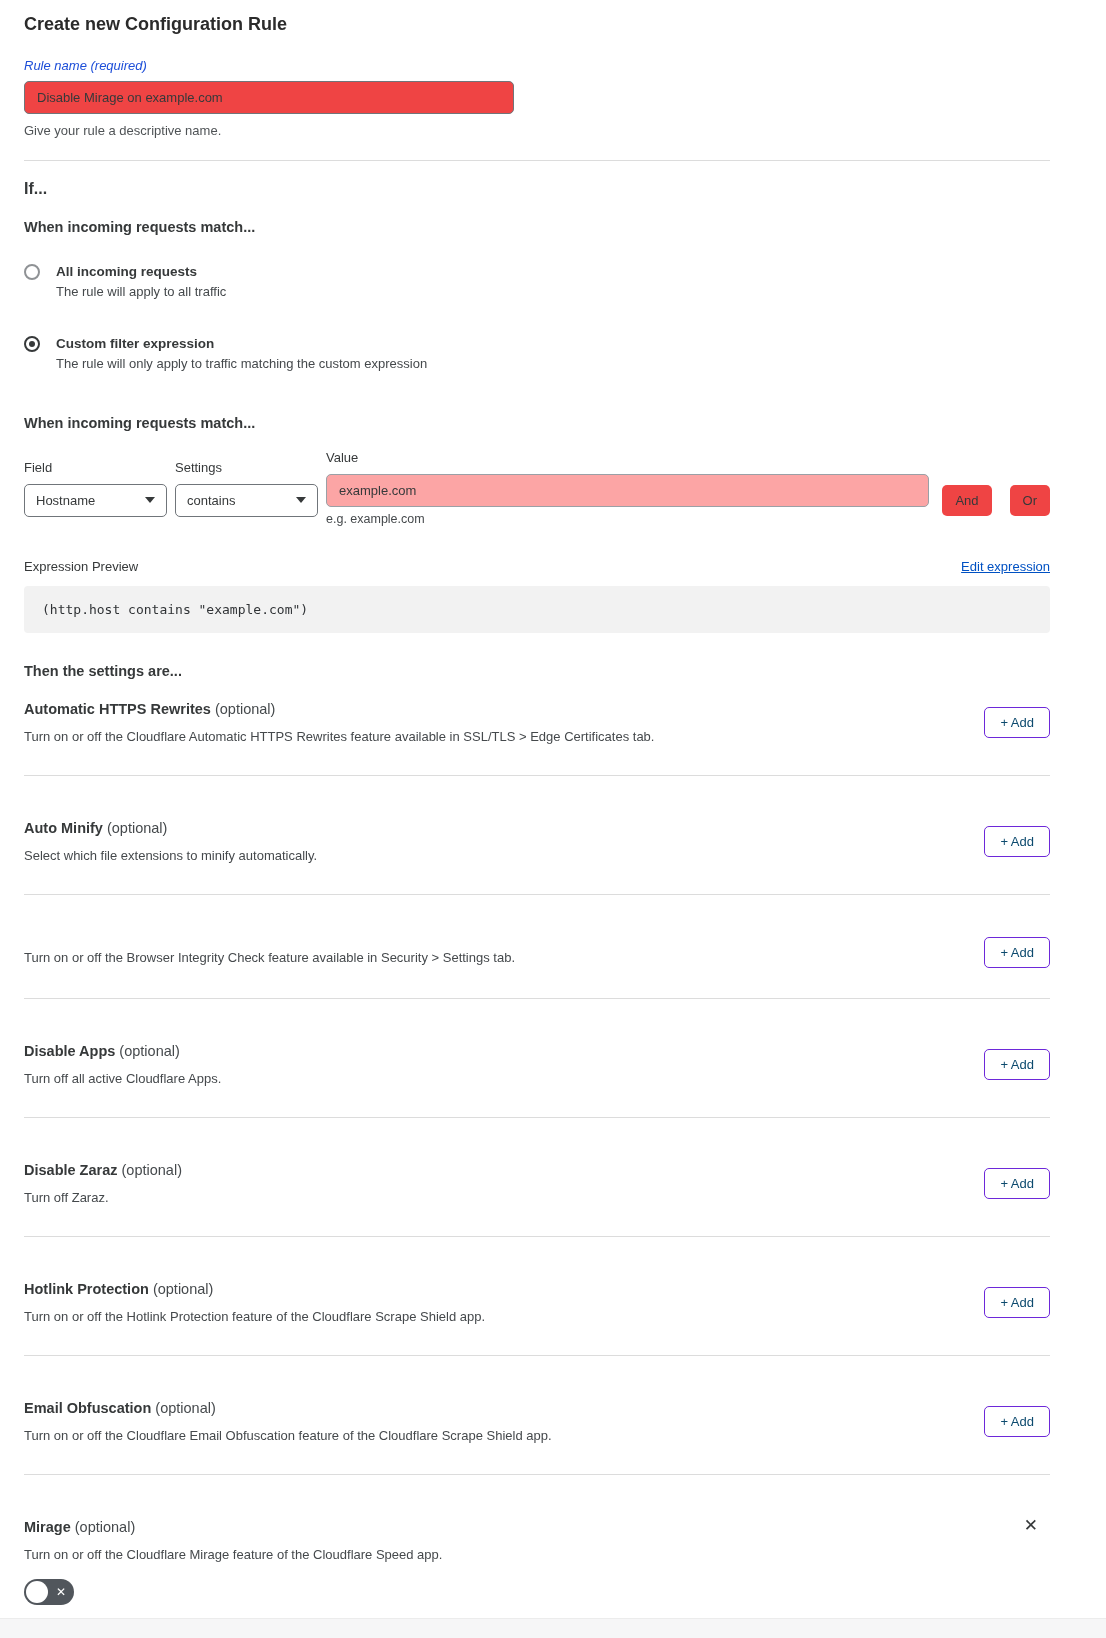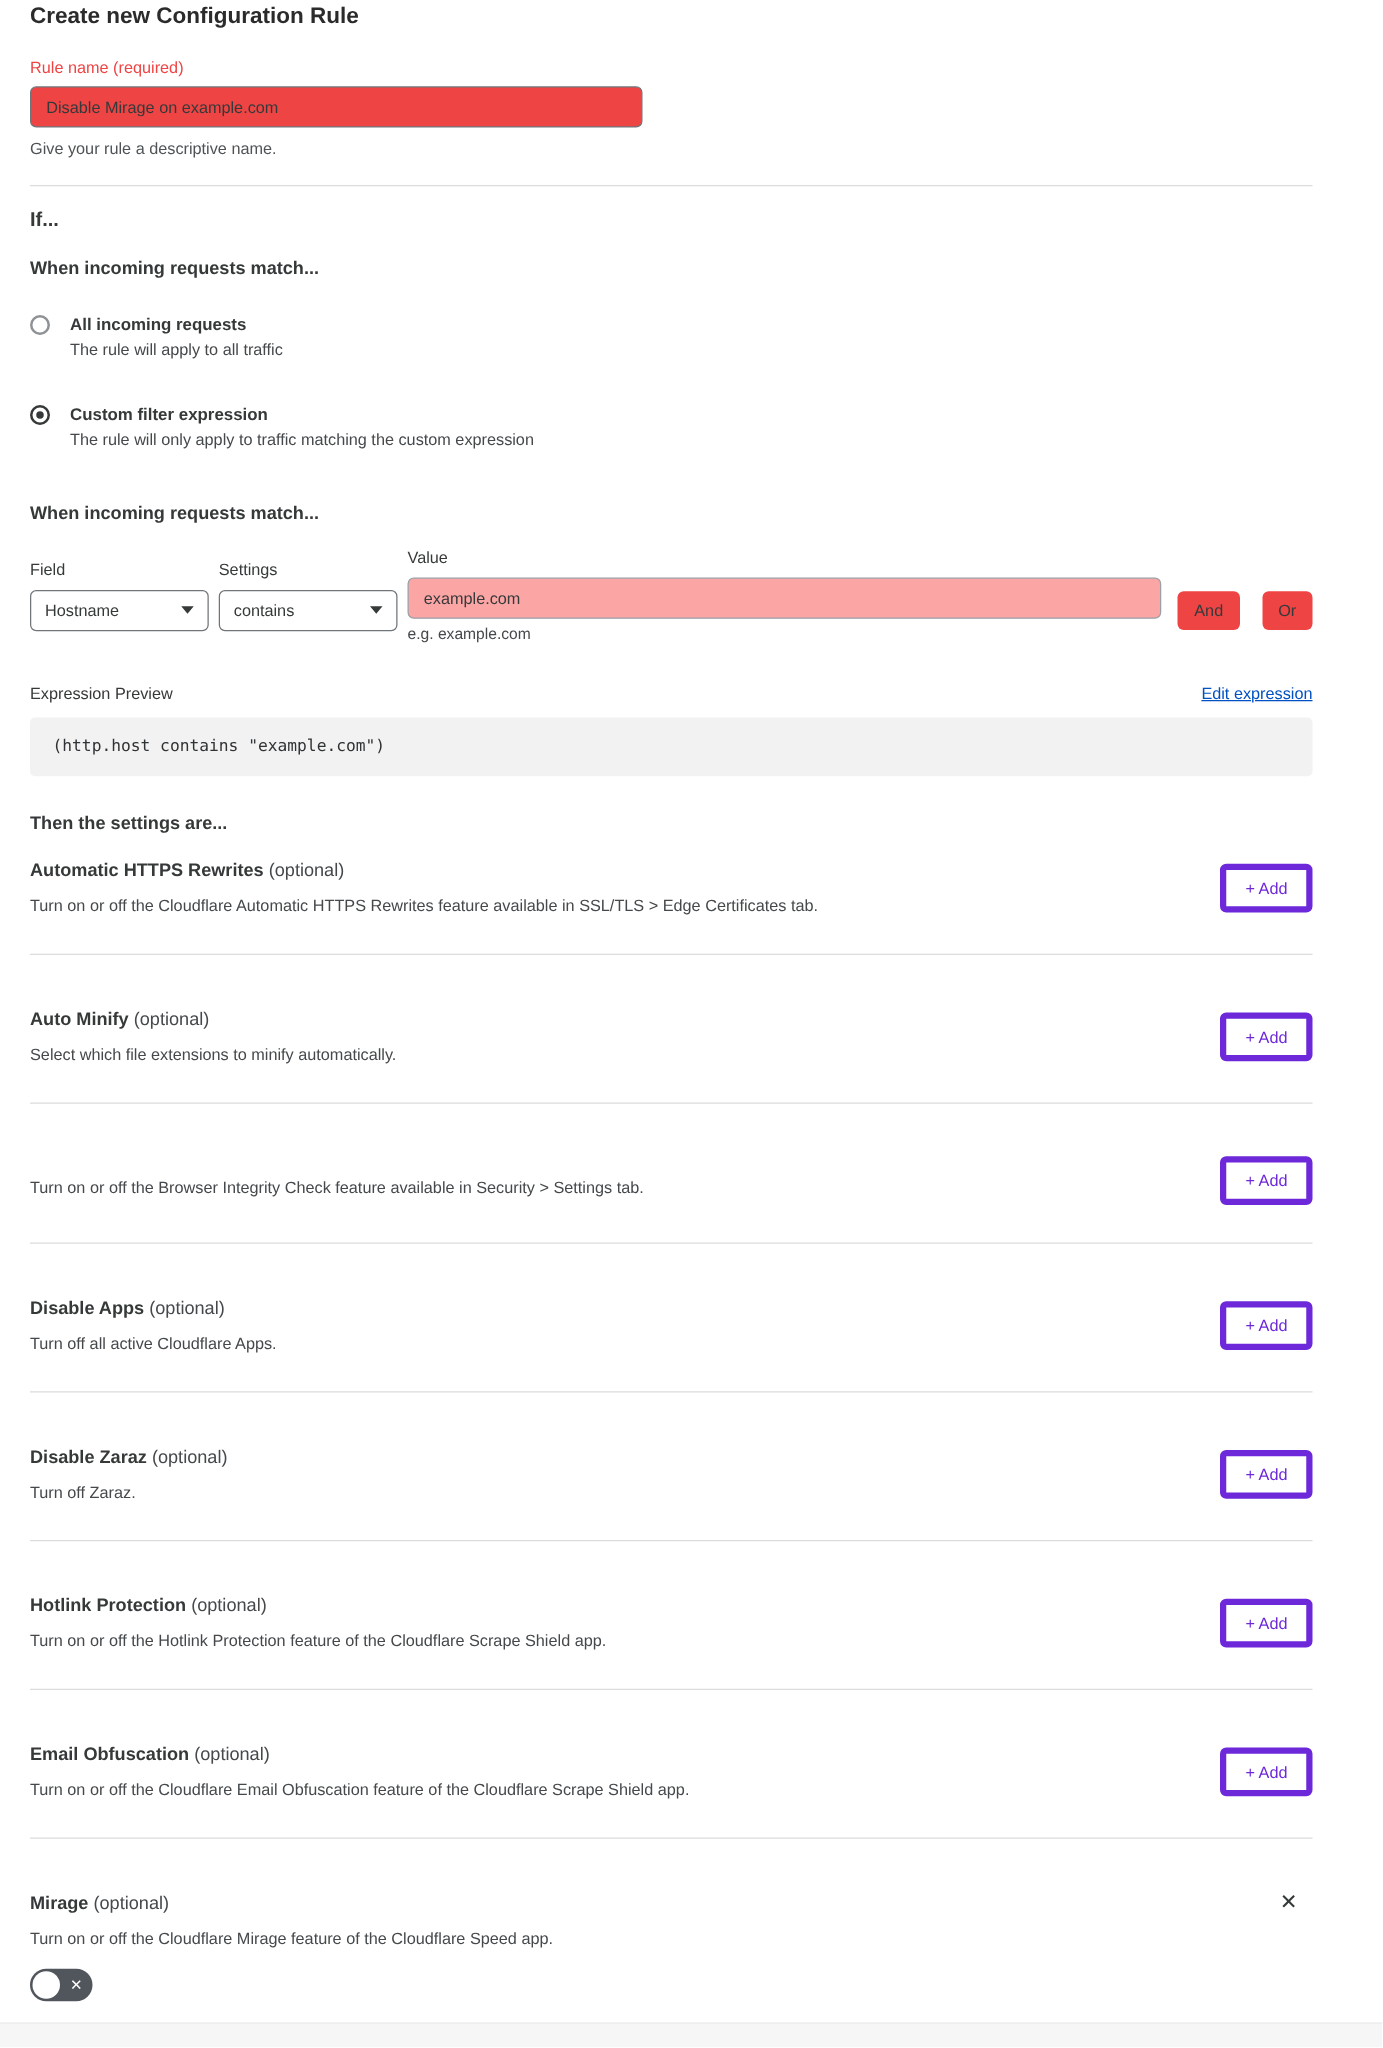--- a/index.html
+++ b/index.html
@@ -1,22 +1,22 @@
 <!DOCTYPE html>
 <html><head>
 <meta charset="utf-8">
 <style>
   * { box-sizing: border-box; margin: 0; padding: 0; }
   html,body { width:1106px; height:1638px; overflow:hidden; background:#fff; }
   body { font-family:"Liberation Sans", sans-serif; color:#36393a; position:relative; }
-  .page { margin-left:24px; width:1026px; }
+  .page { margin-left:24px; width:1026px; padding-top:12px; }
 
   h1.title { font-size:18px; font-weight:bold; color:#2b2b2b; line-height:24px; }
 
-  .form-label { display:block; font-size:13px; color:#ef4444; margin-top:22px; }
+  .form-label { display:block; font-size:13px; color:#1d4ed8; margin-top:22px;font-style:italic; }
   .text-input { display:block; margin-top:8px; width:490px; height:33px; border:1px solid #70757a;
                 border-radius:5px; padding:0 12px; font-size:13px; color:#36393a;
                 font-family:"Liberation Sans",sans-serif; background:#ef4444; }
   .help-text { font-size:13px; color:#4f5356; margin-top:9px; }
 
   .divider { border:none; border-top:1px solid #dcdcdc; margin-top:22px; }
 
   h2.if-heading { font-size:16px; font-weight:bold; margin-top:17px; line-height:22px; }
   h3.sub-heading { font-size:14.5px; font-weight:bold; margin-top:17px; line-height:20px; }
 
@@ -59,21 +59,21 @@
   h3.then-heading { font-size:14.5px; font-weight:bold; margin-top:28px; line-height:20px; }
 
   .setting { padding-top:42px; padding-bottom:30px; border-bottom:1px solid #dcdcdc;
              display:flex; justify-content:space-between; align-items:center; }
   #settings-list .setting:first-child { padding-top:18px; }
   .setting-texts { max-width:860px; }
   .setting-name { font-size:14.5px; line-height:20px; }
   .setting-name b { font-weight:bold; }
   .setting-optional { color:#45494c; font-weight:normal; }
   .setting-desc { font-size:13px; color:#45494c; margin-top:10px; line-height:16px; }
-  .add-btn { border:5px solid #6d28d9; color:#6d28d9; background:#fff; border-radius:5px;
+  .add-btn { border:1px solid #6d28d9; color:#0c4a6e; background:#fff; border-radius:5px;
              font-size:13px; padding:7px 15px; cursor:pointer; flex:0 0 auto;
              font-family:"Liberation Sans",sans-serif; }
 
   .mirage { padding-top:42px; position:relative; }
   .mirage-head { display:flex; justify-content:space-between; align-items:flex-start; }
   .close-icon { font-size:17px; color:#36393a; line-height:17px; cursor:pointer; font-weight:normal;
                 margin-right:12px; }
   .toggle { margin-top:16px; width:50px; height:26px; border-radius:13px; background:#51565c;
             position:relative; cursor:pointer; display:inline-block; }
   .toggle-knob { position:absolute; left:2px; top:2px; width:22px; height:22px; border-radius:50%;

